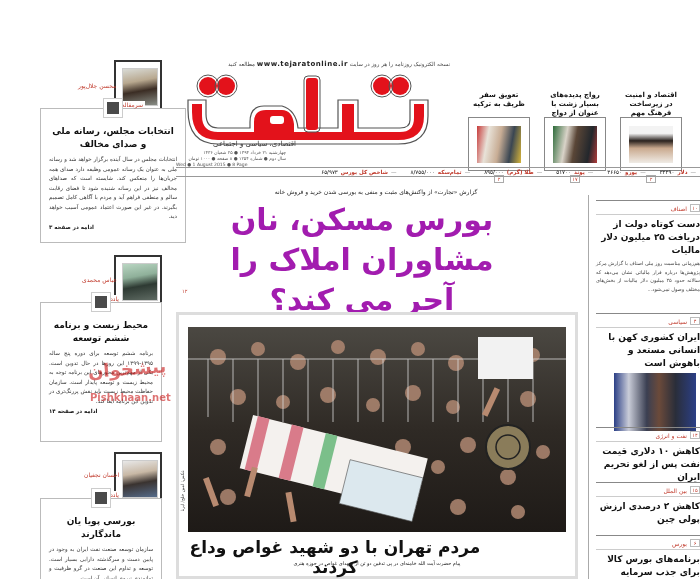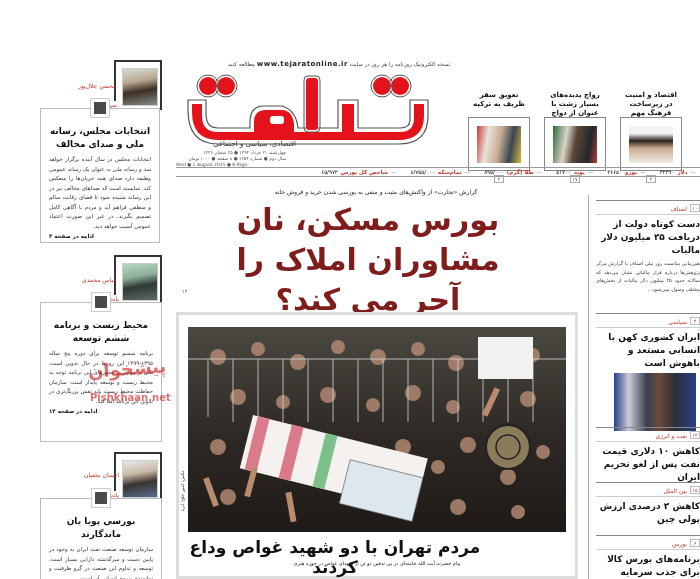--- a/index.html
+++ b/index.html
@@ -31,21 +31,21 @@
   .teaser .pg { margin: 4px auto 0; width: 10px; height: 8px; border: 1px solid #aaa; font-size: 5px; color: #c0392b; line-height: 6px; }
 
   
   .ticker { position: absolute; left: 176px; top: 167px; width: 524px; height: 10px; border-top: 1px solid #999; border-bottom: 1px solid #999; direction: rtl; display: flex; align-items: center; font-size: 5.5px; padding-right: 4px; }
   .ticker .item { display: flex; gap: 3px; margin-left: 14px; white-space: nowrap; }
   .ticker .item .lbl { color: #c0392b; font-weight: bold; }
   .ticker .item .dash { color: #888; }
 
   
   .kicker { position: absolute; left: 176px; top: 188px; width: 400px; text-align: center; font-size: 6px; direction: rtl; color: #222; }
-  .headline { position: absolute; left: 168px; top: 200px; width: 400px; text-align: center; font-size: 30px; font-weight: bold; line-height: 40px; direction: rtl; color: #7f1d1d; letter-spacing: -0.5px; }
+  .headline { position: absolute; left: 162px; top: 200px; width: 400px; text-align: center; font-size: 30px; font-weight: bold; line-height: 40px; direction: rtl; color: #a21caf; letter-spacing: -0.5px; }
   .pagenum-red { position: absolute; font-size: 5px; color: #c0392b; }
   .photo-box { position: absolute; left: 176px; top: 312px; width: 402px; height: 267px; border: 3px solid #ddd; background: #fff; }
   .main-photo { position: absolute; left: 9px; top: 12px; width: 378px; height: 205px; overflow: hidden; background: #3a3530; }
   .photo-caption { position: absolute; left: 0; top: 222px; width: 312px; text-align: center; font-size: 17px; font-weight: bold; direction: rtl; }
   .photo-sub { position: absolute; left: 0; top: 245px; width: 396px; text-align: center; font-size: 5px; direction: rtl; color: #222; }
   .credit { position: absolute; left: 180px; top: 470px; font-size: 4.5px; color: #333; writing-mode: vertical-rl; transform: rotate(180deg); }
 
   
   .vline { position: absolute; left: 588px; top: 195px; width: 1px; height: 384px; background: #aaa; }
   .rsec { position: absolute; left: 596px; width: 104px; direction: rtl; }
@@ -57,21 +57,21 @@
   .watermark { position: absolute; left: 88px; top: 360px; font-size: 18px; font-weight: bold; color: rgba(200,20,20,0.6); direction: rtl; transform: rotate(-4deg); line-height: 18px; }
   .watermark-en { position: absolute; left: 90px; top: 392px; font-size: 10px; font-weight: bold; color: rgba(200,20,20,0.6); font-family: "DejaVu Sans", sans-serif; }
 </style>
 </head>
 <body>
 
 <div class="author-frame" style="left:114px; top:60px; width:48px; height:50px;">
   <div class="photo" style="background:linear-gradient(170deg,#d9dbd6 0%,#b8a88f 35%,#3b2d24 60%,#888d86 100%);"></div>
 </div>
 <div class="author-name" style="left:78px; top:82px;">محسن جلال‌پور</div>
-<div class="col-box" style="left:40px; top:108px; width:120px; height:135px;">
+<div class="col-box" style="left:40px; top:108px; width:146px; height:135px;">
   <span class="tag">سرمقاله</span>
   <span class="sq"></span>
   <h4>انتخابات مجلس، رسانه ملی و صدای مخالف</h4>
   <p>انتخابات مجلس در سال آینده برگزار خواهد شد و رسانه ملی به عنوان یک رسانه عمومی وظیفه دارد صدای همه جریان‌ها را منعکس کند. شایسته است که صداهای مخالف نیز در این رسانه شنیده شود تا فضای رقابت سالم و منطقی فراهم آید و مردم با آگاهی کامل تصمیم بگیرند. در غیر این صورت اعتماد عمومی آسیب خواهد دید.</p>
   <div class="more">ادامه در صفحه ۳</div>
 </div>
 
 <div class="author-frame" style="left:114px; top:255px; width:48px; height:50px;">
   <div class="photo" style="background:linear-gradient(170deg,#b9d6c2 0%,#8fb09a 35%,#2e3a33 60%,#5f6b63 100%);"></div>
 </div>

